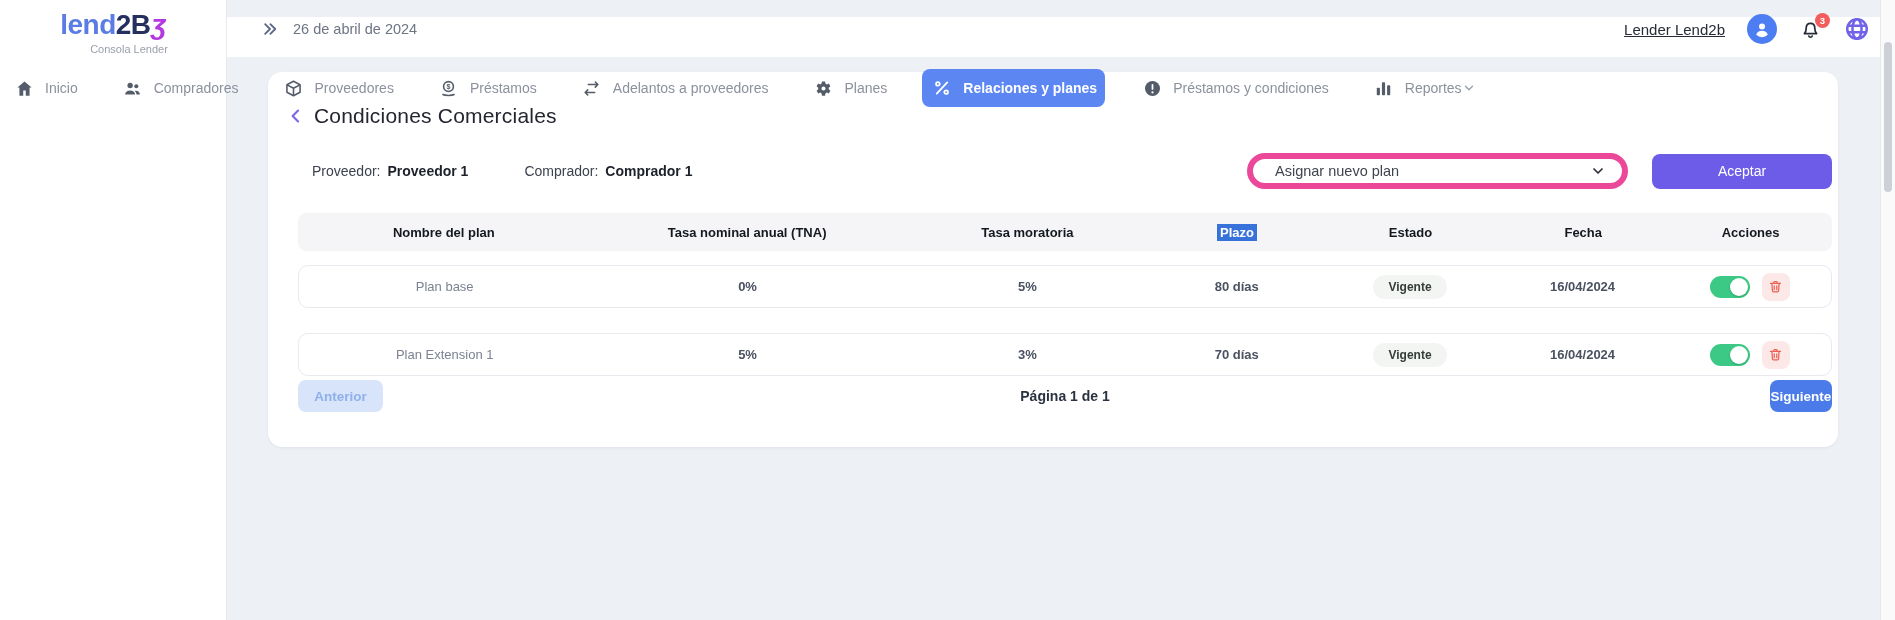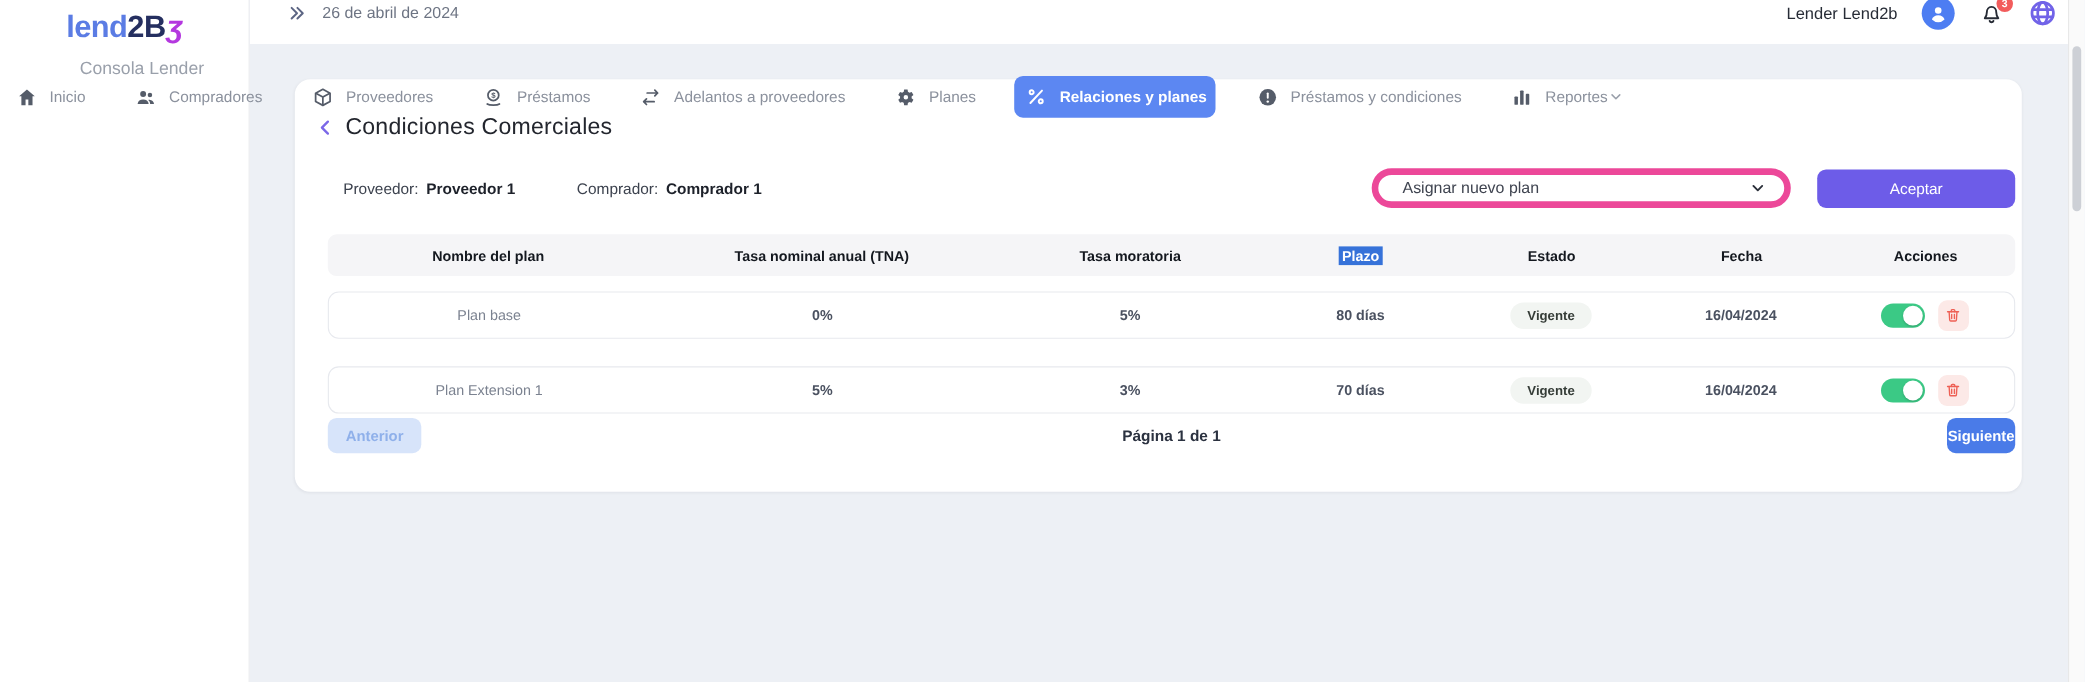--- a/index.html
+++ b/index.html
@@ -7,39 +7,39 @@
   body { font-family:"Liberation Sans", sans-serif; background:#edf0f5; position:relative; }
 
   
   .sidebar { position:absolute; left:0; top:0; bottom:0; width:227px; background:#fff;
              border-right:1px solid #e8eaee; z-index:3; }
   .logo-wrap { text-align:center; padding-top:10px; }
   .logo { font-size:28px; font-weight:bold; letter-spacing:-0.5px; line-height:30px; }
   .logo .l1 { color:#5b7ce4; }
   .logo .l2 { color:#252f60; }
   .logo .l3 { color:#b438df; margin-left:1px; font-style:italic; }
-  .logo-sub { font-size:16px; color:#9aa0ab; margin-top:14px;padding-left:32px; }
+  .logo-sub { font-size:11px; color:#9aa0ab; margin-top:3px;padding-left:32px; }
   .nav { position:absolute; top:69px; left:0; right:0; display:flex; flex-direction:row; gap:15px; }
   .nav-item { height:38px; margin:0 8px 0 4px; padding:0 8px 0 10px; border-radius:8px;
               display:flex; align-items:center; cursor:pointer; }
   .nav-item .nicon { width:20px; height:20px; flex:0 0 20px; color:#555c69; display:flex;
                      align-items:center; justify-content:center; }
   .nav-item .nlabel { margin-left:11px; font-size:14px; color:#8b919d; white-space:nowrap; }
   .nav-item.active { background:#5c87f2; }
   .nav-item.active .nicon { color:#fff; }
   .nav-item.active .nlabel { color:#fff; font-weight:bold; }
   .nav-item .nchev { margin-left:auto; color:#9aa0ab; display:flex; }
 
   
-  .topbar { position:absolute; left:227px; right:15px; top:0; height:40px; background:#fff;
+  .topbar { position:absolute; left:227px; right:15px; top:17px; height:40px; background:#fff;
             display:flex; align-items:center; padding:0 10px 16px 34px; z-index:2; }
   .collapse-btn { color:#5d6684; display:flex; cursor:pointer; }
   .top-date { margin-left:14px; font-size:14.5px; color:#6d7483; }
   .top-right { margin-left:auto; display:flex; align-items:center; gap:22px; }
-  .user-name { font-size:15px; color:#272c36; }
+  .user-name { font-size:15px; color:#272c36;text-decoration:underline; }
   .avatar { width:30px; height:30px; border-radius:50%; background:#4d7df2; display:flex;
             align-items:center; justify-content:center; cursor:pointer; }
   .bell-wrap { position:relative; display:flex; cursor:pointer; color:#262b35; }
   .bell-badge { position:absolute; top:-5px; right:-8px; min-width:15px; height:15px;
                 border-radius:8px; background:#f25c5c; color:#fff; font-size:9.5px; font-weight:bold;
                 display:flex; align-items:center; justify-content:center; padding:0 4px; }
   .globe-btn { display:flex; cursor:pointer; color:#7163e8; }
 
   
   .scrollbar { position:absolute; right:0; top:0; bottom:0; width:15px; background:#fafafa;

